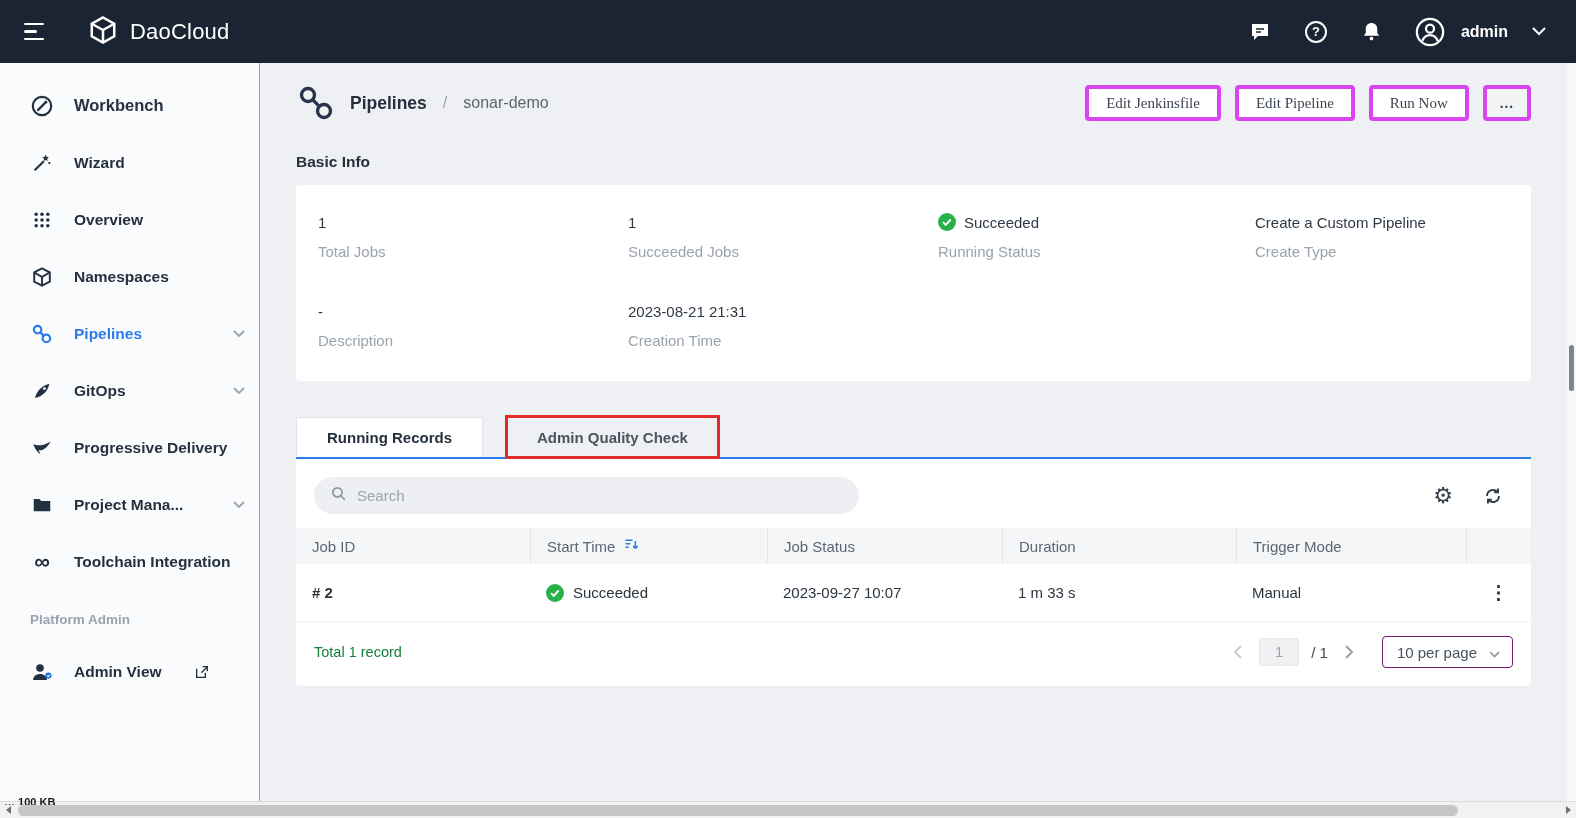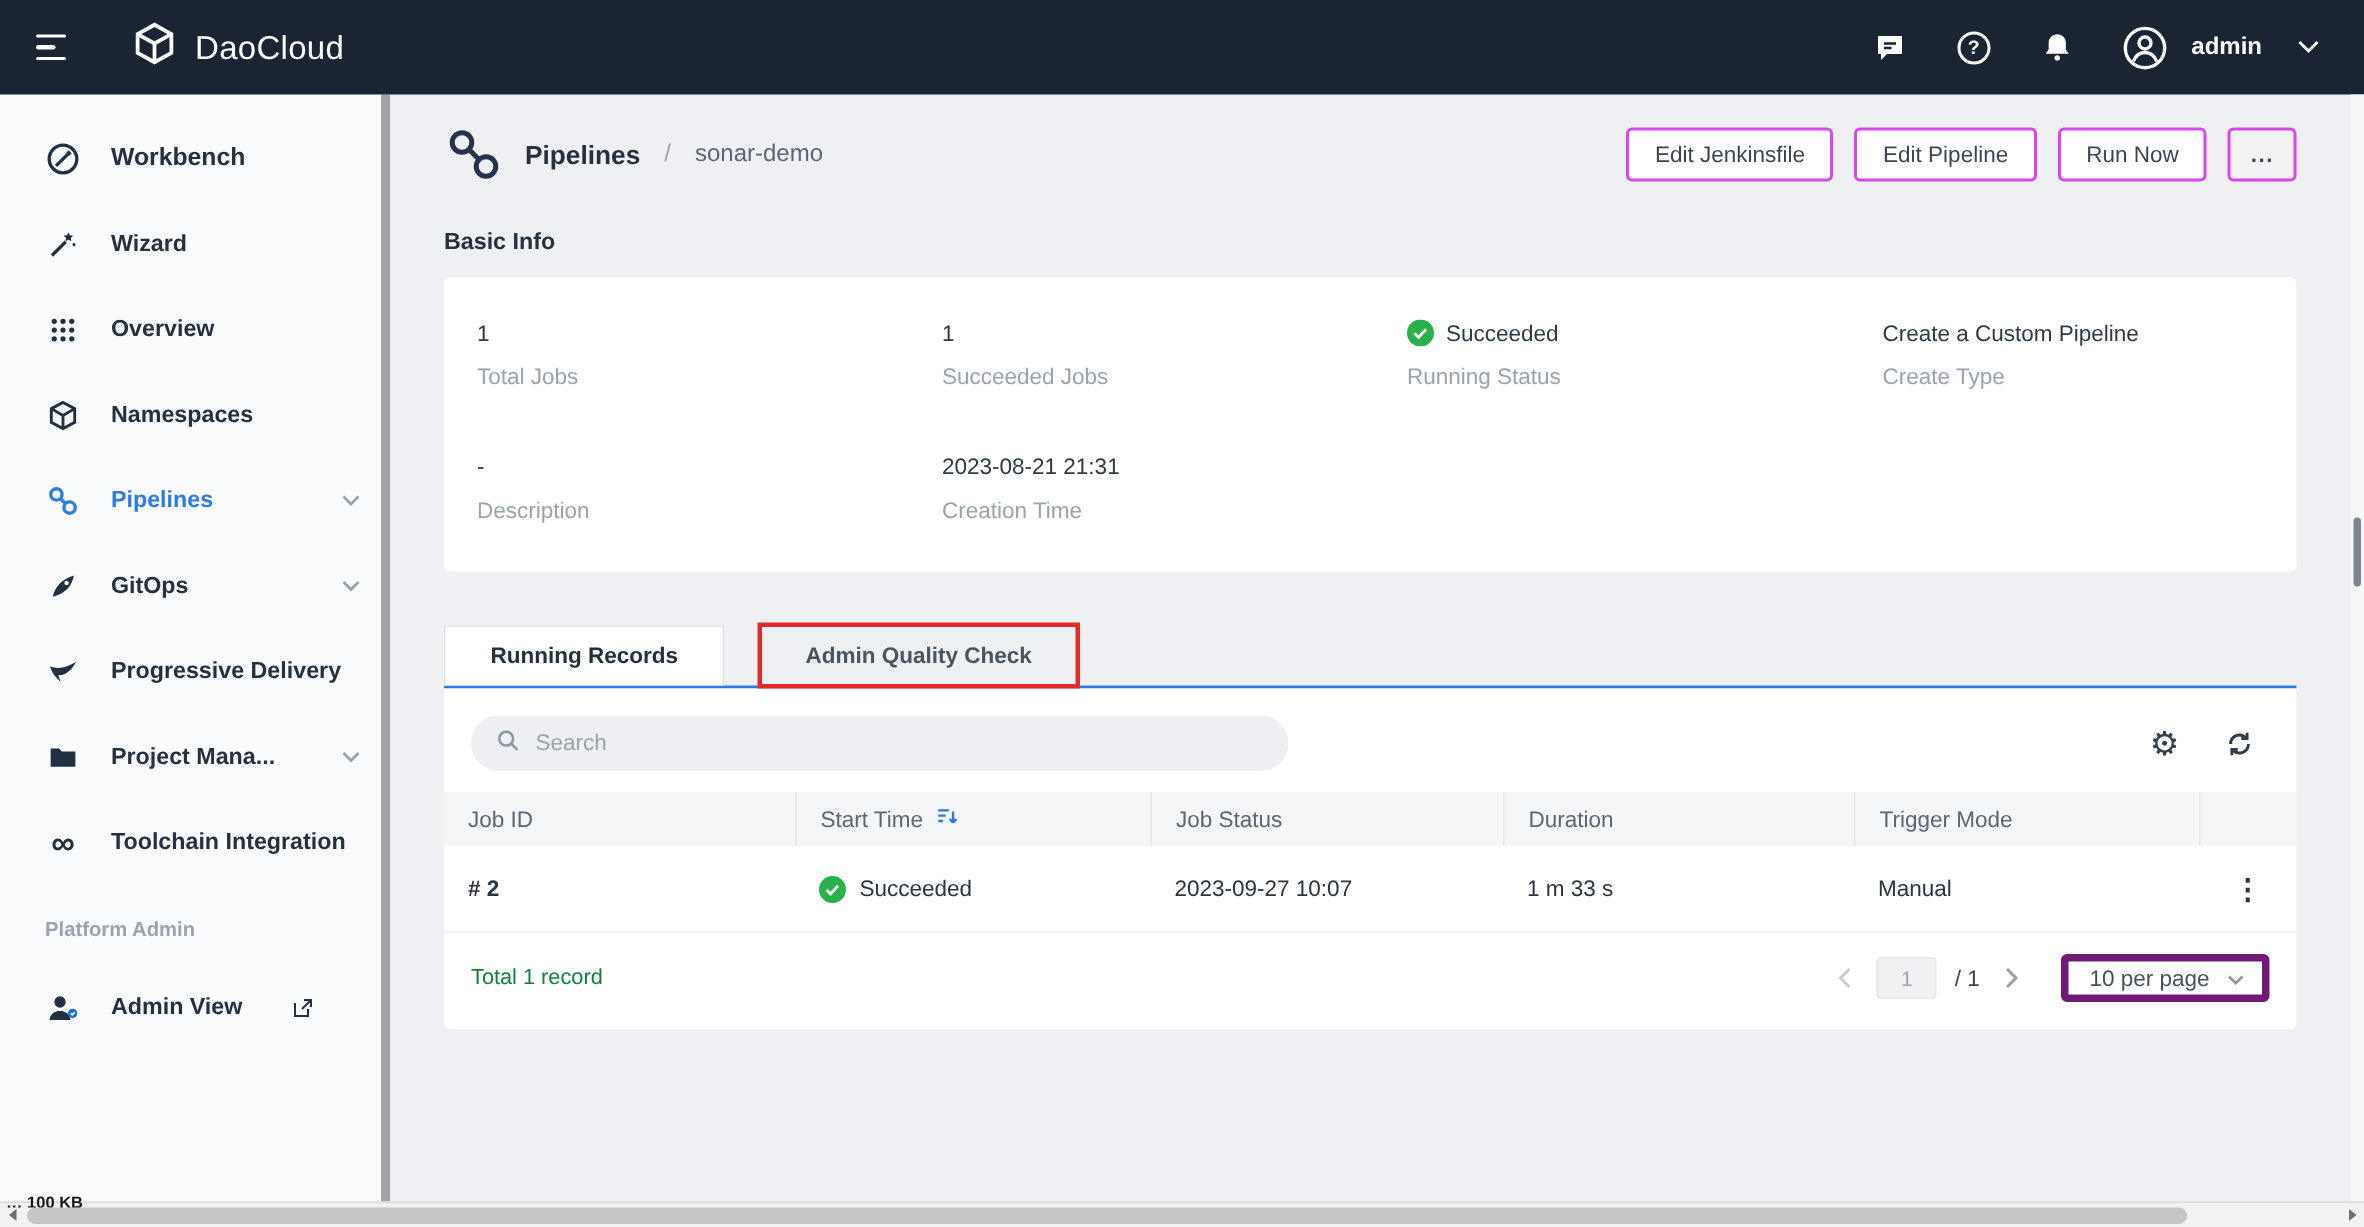--- a/index.html
+++ b/index.html
@@ -14,21 +14,21 @@
   .brand { display:flex; align-items:center; gap:12px; margin-left:44px; }
   .brand-name { font-size:22px; font-weight:400; letter-spacing:.2px; }
   .topbar-right { margin-left:auto; display:flex; align-items:center; gap:30px; }
   .tb-icon { width:26px; height:26px; display:flex; align-items:center; justify-content:center; cursor:pointer; }
   .help-circle { width:22px; height:22px; border:2px solid #fff; border-radius:50%; display:flex; align-items:center; justify-content:center; font-size:13px; font-weight:700; color:#fff; }
   .avatar { width:30px; height:30px; }
   .user-name { font-size:16px; font-weight:700; margin-left:-14px; }
   .tb-chev { margin-left:-12px; }
 
   
-  .sidebar { position:absolute; top:63px; left:0; width:260px; bottom:17px; background:#fafbfd; border-right:6px solid #a3a3a3; padding-top:14px; z-index:2; }
+  .sidebar { position:absolute; top:63px; left:0; width:260px; bottom:17px; background:#fafbfd; border-right:1px solid #a3a3a3; padding-top:14px; z-index:2; }
   .side-item { height:57px; display:flex; align-items:center; gap:20px; padding:0 14px 0 30px; font-size:15.5px; font-weight:600; color:#25313f; cursor:pointer; position:relative; }
   .side-item .s-icon { width:24px; height:24px; display:flex; align-items:center; justify-content:center; flex-shrink:0; color:#223142; }
   .side-head .s-label { font-size:16.5px; font-weight:700; }
   .side-active { margin:4px 10px; height:44px; padding:0 12px 0 20px; background:#e8edf5; border-radius:6px; }
   .side-blue, .side-blue .s-icon { color:#2b7ce9; }
   .s-spacer { flex:1; }
   .swap-glyph { font-size:17px; color:#4d7fc0; }
   .side-chev { color:#98a2ad; display:flex; }
   .side-section { margin:22px 0 10px; padding:0 30px; font-size:13.5px; color:#9aa3ae; font-weight:600; }
   .side-admin { margin-top:16px; }
@@ -36,21 +36,21 @@
 
   
   .main { position:absolute; left:260px; top:63px; right:9px; bottom:17px; padding:20px 36px 0 36px; overflow:hidden; }
   .page-head { display:flex; align-items:center; }
   .crumb { display:flex; align-items:center; gap:14px; }
   .crumb-icon { width:40px; height:40px; color:#26334a; }
   .crumb-root { font-size:17.5px; font-weight:700; color:#25303c; }
   .crumb-sep { font-size:16px; color:#9aa3ae; margin:0 2px; }
   .crumb-cur { font-size:16px; color:#5b6673; }
   .head-actions { margin-left:auto; display:flex; align-items:center; gap:14px; }
-  .btn { height:36px; padding:0 17px; background:#fff; border:2px solid #d946ef; border-radius:4px; font-size:15px; color:#3c4document6; color:#3c4652; display:flex; align-items:center; cursor:pointer; font-family:Liberation Sans, sans-serif; }
+  .btn { height:36px; padding:0 17px; background:#fff; border:4px solid #d946ef; border-radius:4px; font-size:15px; color:#3c4document6; color:#3c4652; display:flex; align-items:center; cursor:pointer; font-family:Liberation Serif, serif; }
   .btn-more { padding:0 13px; background:#f2f3f5; font-weight:700; letter-spacing:1px; color:#3c4652; }
 
   .section-title { margin-top:30px; font-size:15.5px; font-weight:700; color:#25303c; }
 
   .info-card { margin-top:14px; background:#fff; border-radius:4px; padding:28px 22px 32px; }
   .info-grid { display:grid; grid-template-columns:310px 310px 317px 1fr; row-gap:42px; }
   .stat-value { font-size:15px; color:#2e3a46; display:flex; align-items:center; gap:8px; min-height:18px; }
   .stat-label { margin-top:12px; font-size:15px; color:#9aa3ae; }
   .check-badge { width:18px; height:18px; flex-shrink:0; display:inline-flex; }
 
@@ -78,21 +78,21 @@
   .tbl-row .cell { padding-left:16px; display:flex; align-items:center; gap:9px; }
   .job-id { font-weight:700; }
   .kebab { font-size:19px; font-weight:700; color:#2b3540; cursor:pointer; padding:0 6px; justify-self:center; }
 
   .tbl-footer { display:flex; align-items:center; padding:14px 18px 18px; border-top:1px solid #f0f2f4; }
   .total-text { font-size:14.5px; color:#15803d; }
   .pager { margin-left:auto; display:flex; align-items:center; gap:12px; }
   .pg-chev { width:20px; height:20px; display:flex; align-items:center; justify-content:center; cursor:pointer; }
   .pg-input { width:40px; height:28px; background:#f0f1f3; border:1px solid #e4e7ea; border-radius:3px; text-align:center; color:#9aa3ae; font-size:14px; font-family:inherit; }
   .pg-total { font-size:15px; color:#3c4650; }
-  .page-size { height:32px; margin-left:10px; padding:0 12px 0 14px; border:5px solid #701a75; border-radius:4px; display:flex; align-items:center; gap:12px; font-size:15px; color:#46525e; cursor:pointer; background:#fff; }
+  .page-size { height:32px; margin-left:10px; padding:0 12px 0 14px; border:1px solid #701a75; border-radius:4px; display:flex; align-items:center; gap:12px; font-size:15px; color:#46525e; cursor:pointer; background:#fff; }
 
   
   .hscrollbar { position:absolute; left:0; right:0; bottom:0; height:17px; background:#f1f2f3; border-top:1px solid #d9dadb; z-index:6; }
   .hs-arrow { position:absolute; top:0; width:17px; height:16px; display:flex; align-items:center; justify-content:center; color:#6b6f73; font-size:9px; cursor:pointer; }
   .hs-left { left:0; } .hs-right { right:0; }
   .hs-thumb { position:absolute; left:18px; top:3px; width:1440px; height:11px; background:#c4c6c8; border-radius:6px; cursor:pointer; }
   .vscrollbar { position:absolute; top:63px; right:0; width:9px; bottom:17px; background:#f6f7f8; z-index:4; }
   .vs-thumb { position:absolute; top:282px; left:2px; width:5px; height:46px; background:#7d858d; border-radius:3px; cursor:pointer; }
   .clipped-text { position:absolute; left:4px; bottom:13px; height:9px; overflow:hidden; font-size:11px; font-weight:700; color:#16181a; z-index:7; white-space:nowrap; }
 </style>

